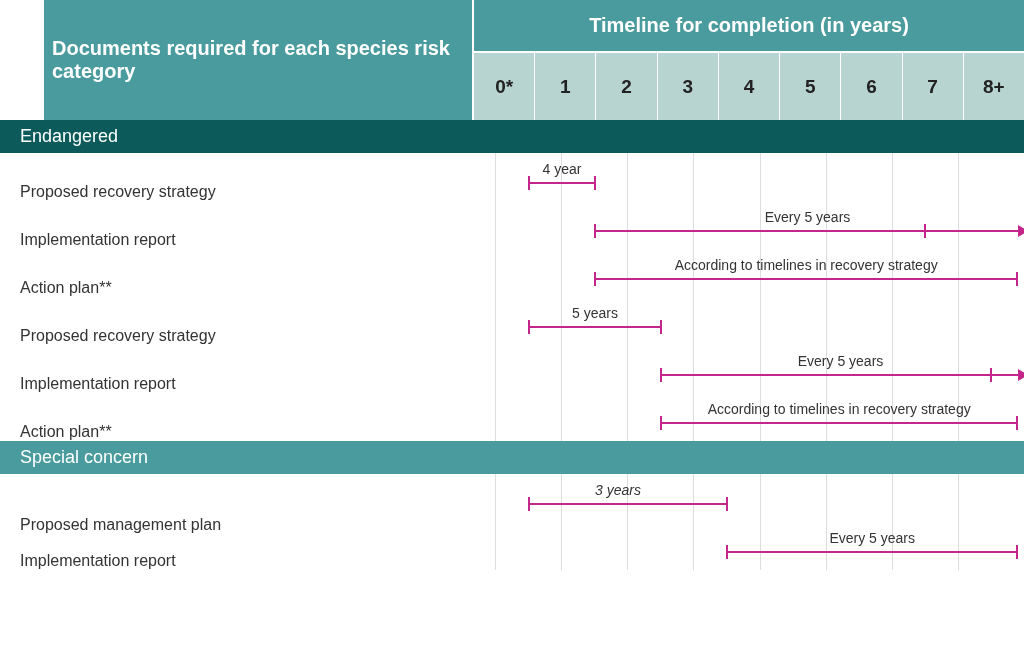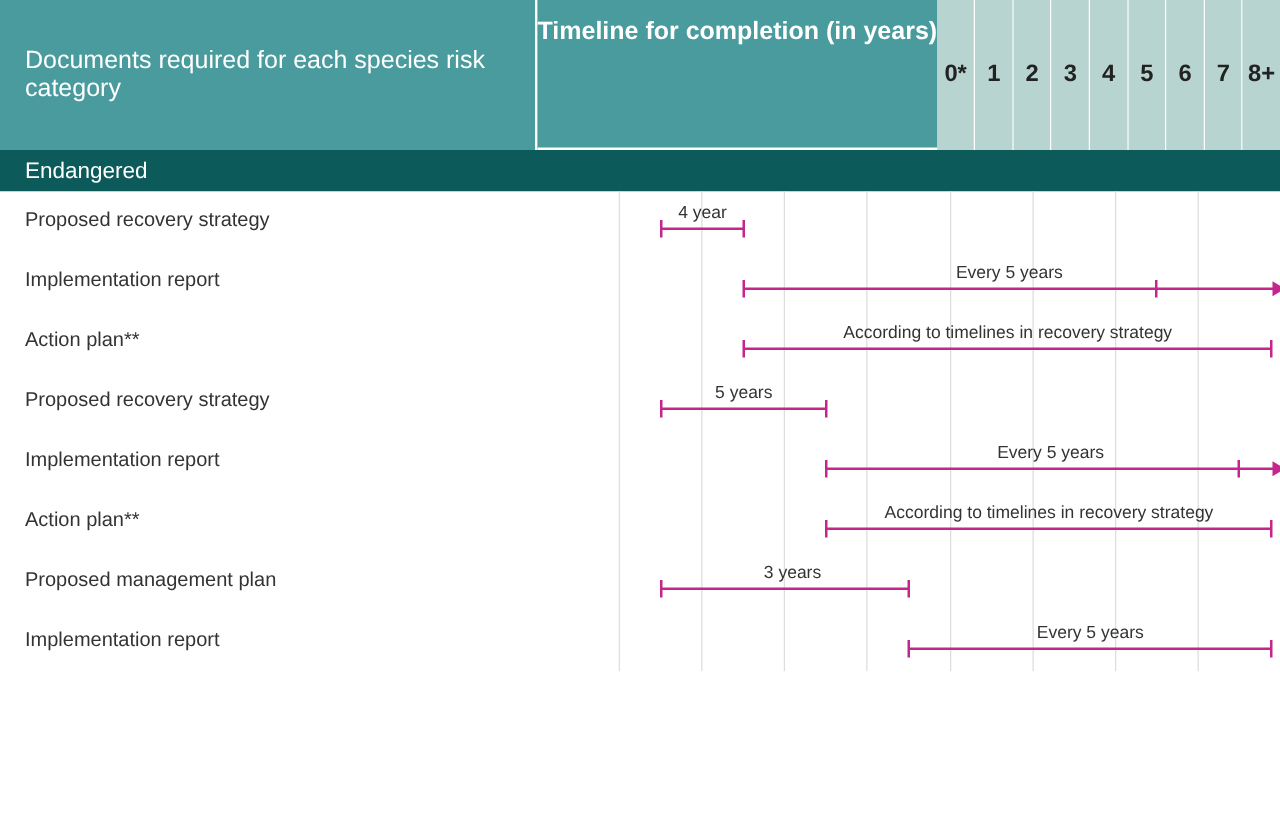--- a/index.html
+++ b/index.html
@@ -3,28 +3,29 @@
 <meta charset="utf-8">
 <style>
 * { margin: 0; padding: 0; box-sizing: border-box; }
 body { font-family: Arial, Helvetica, sans-serif; width: 1024px; height: 652px; background: #fff; position: relative; }
 
 .header-row { display: flex; height: 120px; }
 .header-left {
   width: 430px;
   background: #4a9b9d;
   color: #fff;
-  font-weight: normal;
+  font-weight: bold;
   font-size: 20px;
-  padding: 20px 20px 20px 20px;
+  padding: 20px 20px 20px 8px;
   display: flex;
   align-items: center;
   border-right: 2px solid #fff;
-}
-.header-right { flex: 1; display: flex; flex-direction: row; }
+  margin-left: 44px;
+}
+.header-right { flex: 1; display: flex; flex-direction: column; }
 .header-title {
   background: #4a9b9d;
   color: #fff;
   font-weight: bold;
   font-size: 20px;
   text-align: center;
   padding: 14px 0;
   border-bottom: 2px solid #fff;
 }
 .header-years { display: flex; flex: 1; }
@@ -46,21 +47,21 @@
   font-weight: normal;
   font-size: 18px;
   padding: 6px 20px;
 }
 .section-header.dark { background: #0d5a5a; }
 .section-header.light { background: #4a9b9d; }
 
 .rows-area { position: relative; }
 .row-item {
   display: flex;
-  align-items: center;
+  align-items: flex-end;
   height: 48px;
   position: relative;
 }
 .row-label {
   width: 430px;
   padding-left: 20px;
   font-size: 16px;
   color: #333;
 }
 
@@ -211,42 +212,43 @@
         <div class="bar-cap-l" style="left: 230px; top: 70.76px;"></div>
         <div class="bar-arrow-r" style="left: 588px; top: 71.76px;"></div>
         <div class="tick" style="left: 560px; top: 70.76px;"></div>
         <div class="bar-label" style="left: 410.5px; top: 55.76px;">Every 5 years</div>
         <div class="bar-line" style="left: 231px; top: 124.76px; width: 356.4px;"></div>
         <div class="bar-cap-l" style="left: 230px; top: 118.76px;"></div>
         <div class="bar-cap-r" style="left: 586.4px; top: 118.76px;"></div>
         <div class="bar-label" style="left: 409.2px; top: 103.76px;">According to timelines in recovery strategy</div>
       </div>
     </div>
+    <div class="section-header light">Special concern</div>
     <div class="rows-area" style="height: 96px;">
       <div class="grid-overlay">
         <div class="grid-col"></div>
         <div class="grid-col"></div>
         <div class="grid-col"></div>
         <div class="grid-col"></div>
         <div class="grid-col"></div>
         <div class="grid-col"></div>
         <div class="grid-col"></div>
         <div class="grid-col"></div>
         <div class="grid-col"></div>
       </div>
-      <div class="row-item" style="position: absolute; top: 0px; left: 0px; width: 100%;">
+      <div class="row-item" style="position: absolute; top: 12px; left: 0px; width: 100%;">
         <div class="row-label">Proposed management plan</div>
       </div>
       <div class="row-item" style="position: absolute; top: 48px; left: 0px; width: 100%;">
         <div class="row-label">Implementation report</div>
       </div>
       <div class="timeline-area">
         <div class="bar-line" style="left: 99px; top: 28.76px; width: 198px;"></div>
         <div class="bar-cap-l" style="left: 98px; top: 22.76px;"></div>
         <div class="bar-cap-r" style="left: 296px; top: 22.76px;"></div>
-        <div class="bar-label" style="left: 204px; top: 7.76px;">3 years</div>
+        <div class="bar-label" style="left: 188px; top: 7.76px; font-style: italic;">3 years</div>
         <div class="bar-line" style="left: 297px; top: 76.76px; width: 290.4px;"></div>
         <div class="bar-cap-l" style="left: 296px; top: 70.76px;"></div>
         <div class="bar-cap-r" style="left: 586.4px; top: 70.76px;"></div>
         <div class="bar-label" style="left: 442.2px; top: 55.76px;">Every 5 years</div>
       </div>
     </div>
   </div>
 
 </body></html>

